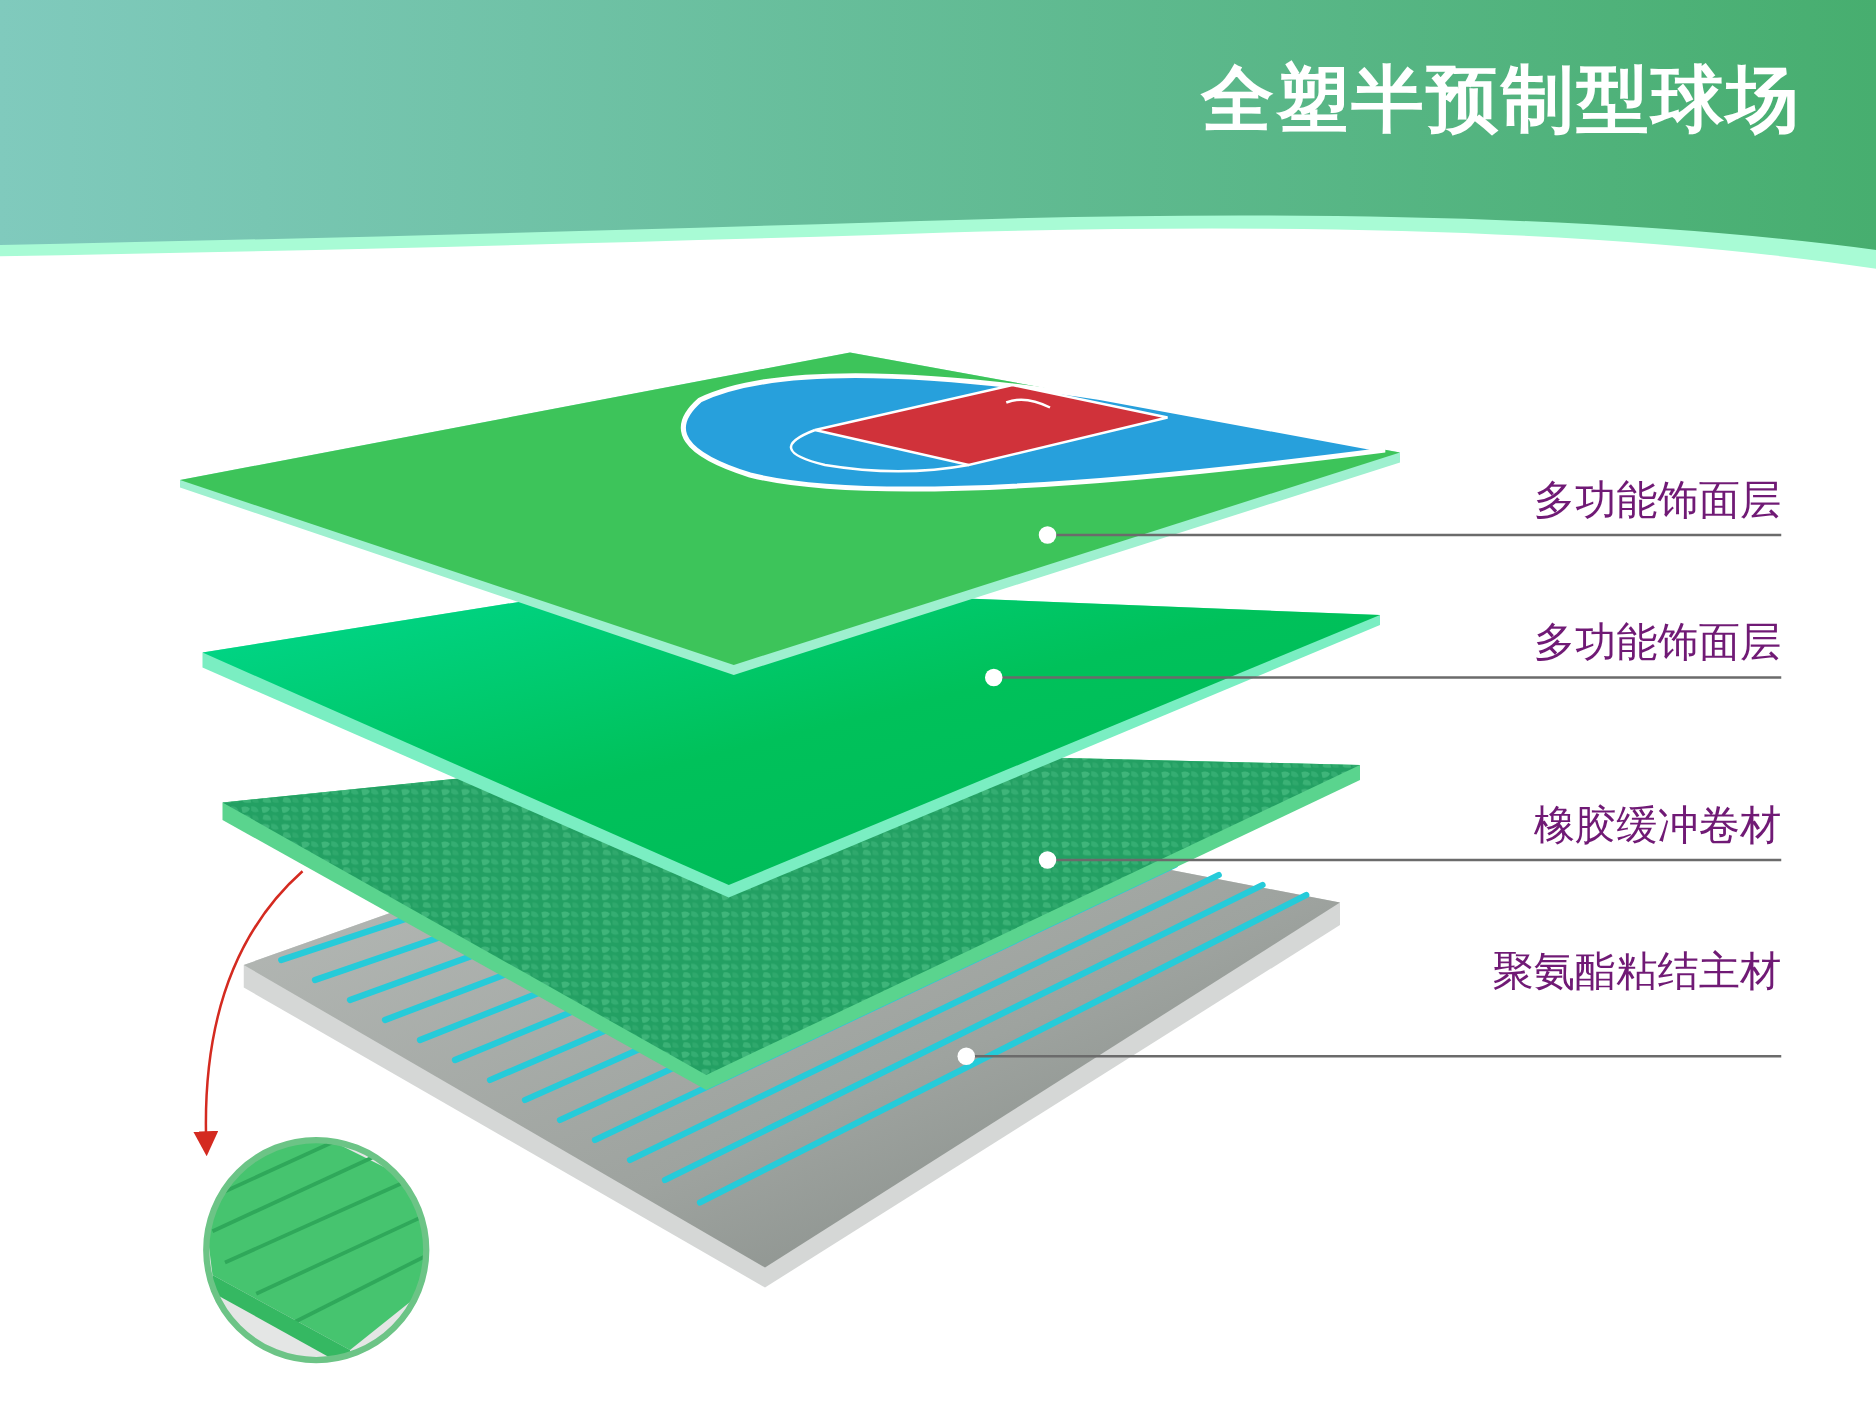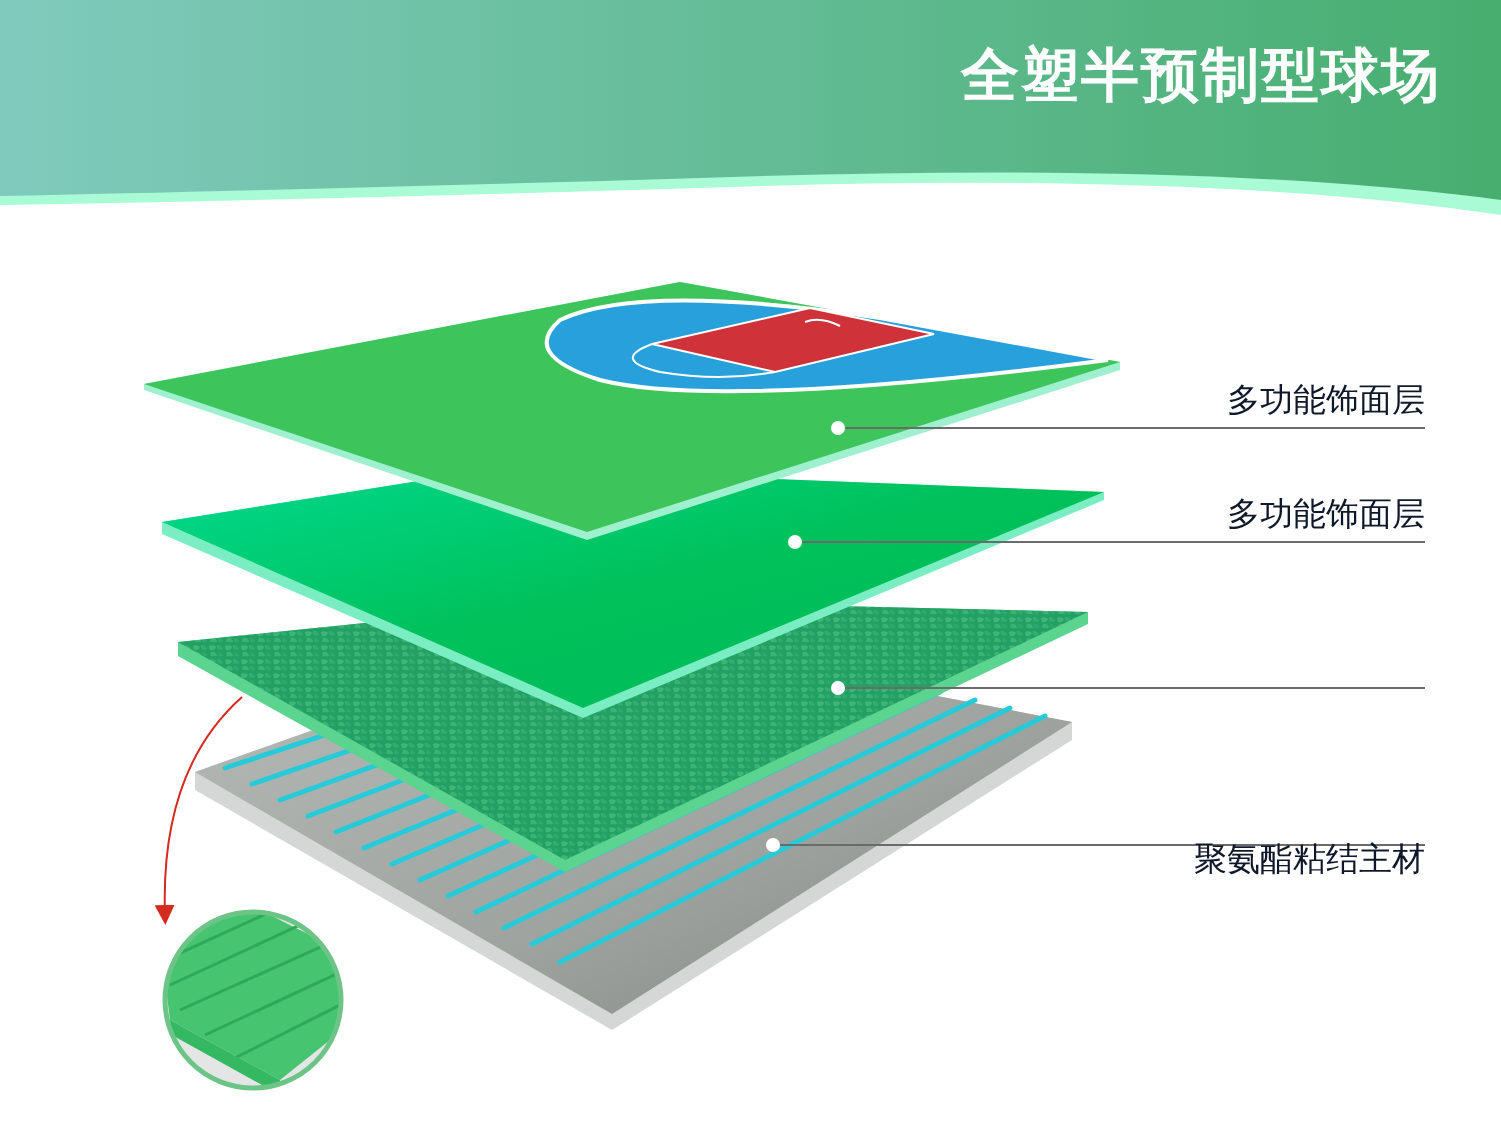--- a/index.html
+++ b/index.html
@@ -1,28 +1,28 @@
 <!DOCTYPE html>
 <html><head>
 <meta charset="utf-8">
 <style>
   html, body { margin:0; padding:0; background:#ffffff; }
   body { width:1501px; height:1125px; position:relative; overflow:hidden;
          font-family:"DejaVu Sans","Liberation Sans",sans-serif; }
   .stage { position:absolute; left:0; top:0; width:1501px; height:1125px; }
   .title { position:absolute; right:60px; top:44px; color:#ffffff; font-size:58px;
            font-weight:bold; letter-spacing:2px; line-height:72px;
-           font-family:Liberation Mono, monospace; }
-  .label { position:absolute; right:76px; color:#0f172a; font-size:33px;
+           font-family:Liberation Serif, serif; }
+  .label { position:absolute; right:76px; color:#701a75; font-size:33px;
            line-height:40px; white-space:nowrap;
            font-family:"DejaVu Sans","Liberation Sans",sans-serif; }
   .label-1 { top:380px; }
   .label-2 { top:494px; }
   .label-3 { top:640px; }
-  .label-4 { top:842px;font-family:Liberation Mono, monospace; }
+  .label-4 { top:757px; }
 </style>
 </head>
 <body>
 
 <div class="stage">
   <svg width="1501" height="1125" viewBox="0 0 1501 1125">
     <defs>
       <linearGradient id="hdr" x1="0" y1="0" x2="1" y2="0">
         <stop offset="0" stop-color="#80cabd"></stop>
         <stop offset="1" stop-color="#47ae6f"></stop>
@@ -122,14 +122,15 @@
         </g>
         <polygon points="170,1020 280,1080 280,1095 170,1034" fill="#35b862"></polygon>
       </g>
       <circle cx="253" cy="1000" r="88" fill="none" stroke="#6cc486" stroke-width="5"></circle>
     </g>
   </svg>
 
   <div class="title">全塑半预制型球场</div>
   <div class="label label-1">多功能饰面层</div>
   <div class="label label-2">多功能饰面层</div>
+  <div class="label label-3">橡胶缓冲卷材</div>
   <div class="label label-4">聚氨酯粘结主材</div>
 </div>
 
 </body></html>

